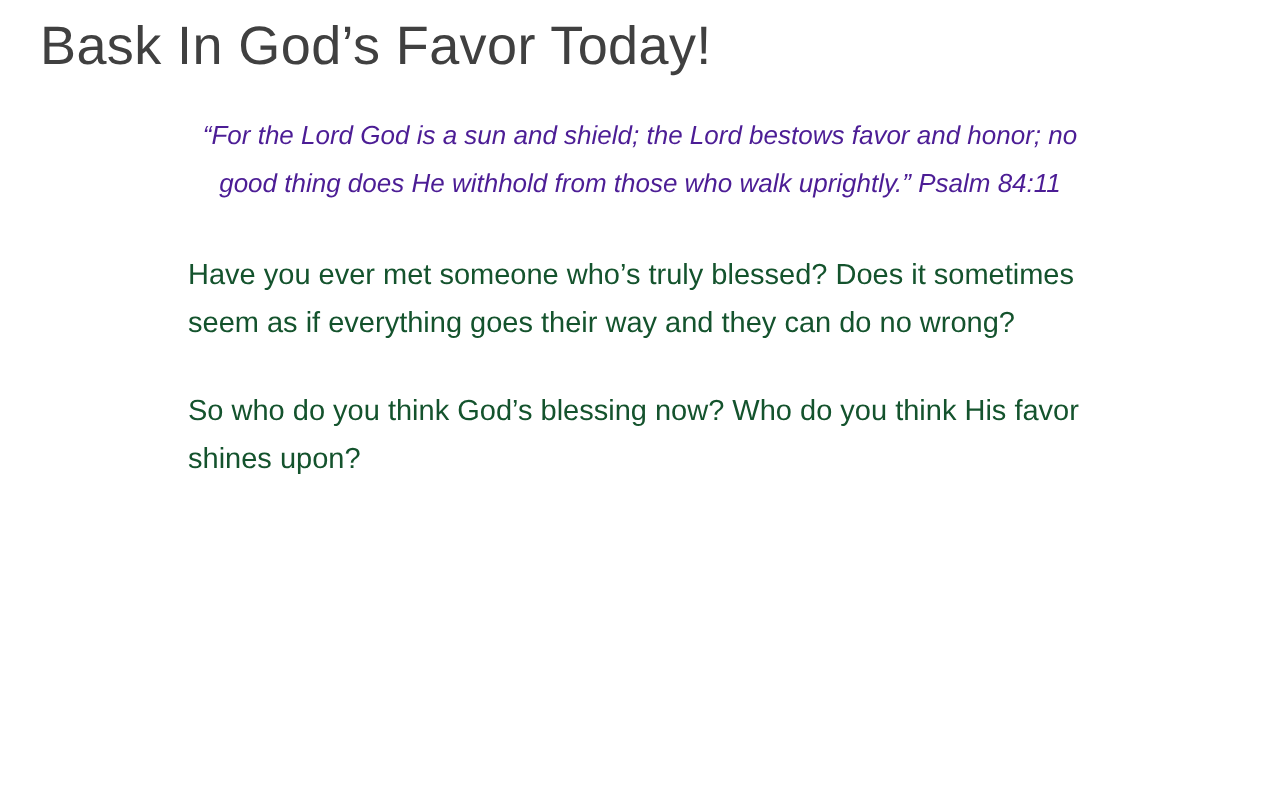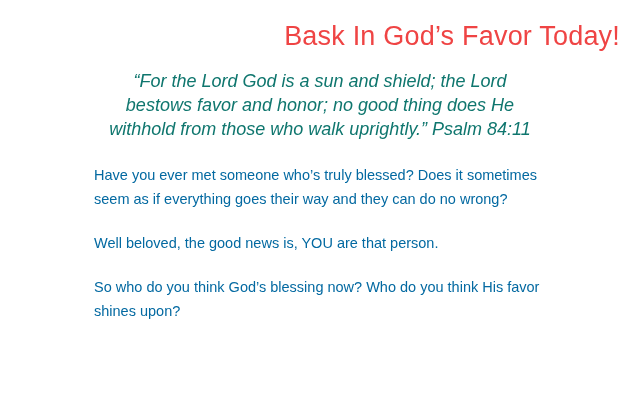--- a/index.html
+++ b/index.html
@@ -15,61 +15,60 @@
     overflow: hidden;
   }
   .page {
     width: 640px;
     height: 400px;
     box-sizing: border-box;
     padding: 0;
     position: relative;
   }
   .title {
-    text-align: right;
+    text-align: left;
     font-size: 27px;
     font-weight: 400;
-    color: #ef4444;
+    color: #404040;
     letter-spacing: 0.2px;
     margin: 0;
-    padding: 19px 20px 0 20px;
+    padding: 6px 20px 0 20px;
     line-height: 34px;
   }
   .verse {
     font-style: italic;
     text-align: center;
-    font-size: 18px;
+    font-size: 13px;
     line-height: 24px;
-    color: #0f766e;
+    color: #4c1d95;
     margin: 16px auto 0 auto;
     width: 440px;
   }
   .body-copy {
     margin: 22px auto 0 auto;
     width: 452px;
   }
   .body-copy p {
     font-size: 14.5px;
     line-height: 24px;
-    color: #0369a1;
+    color: #14532d;
     margin: 0 0 20px 0;
   }
   .body-copy p:last-child {
     margin-bottom: 0;
   }
 </style>
 </head>
 <body>
 
 <div class="page">
 
   <h1 class="title">Bask In God’s Favor Today!</h1>
 
   <div class="verse">“For the Lord God is a sun and shield; the Lord bestows favor and honor; no good thing does He withhold from those who walk uprightly.” Psalm 84:11</div>
 
   <div class="body-copy">
     <p>Have you ever met someone who’s truly blessed? Does it sometimes seem as if everything goes their way and they can do no wrong?</p>
-    <p>Well beloved, the good news is, YOU are that person.</p>
     <p>So who do you think God’s blessing now? Who do you think His favor shines upon?</p>
 
   </div>
 
 </div>
 
 </body></html>

